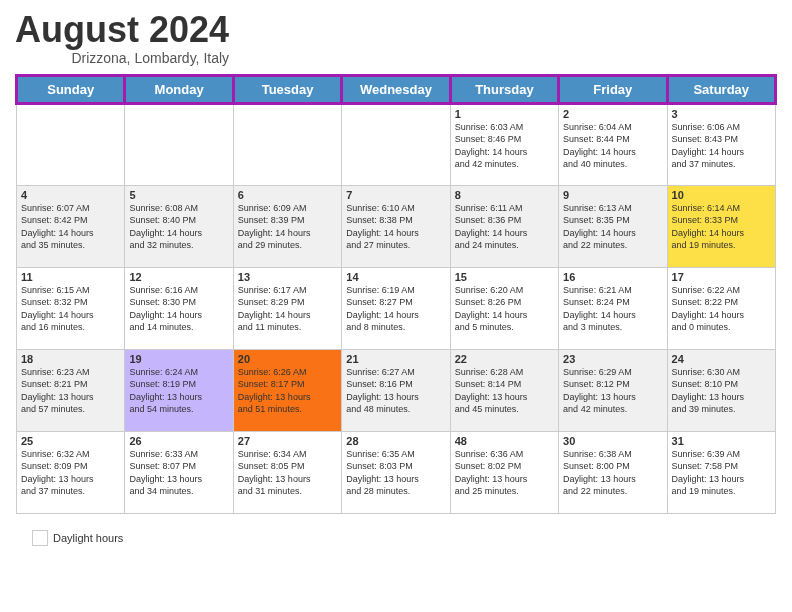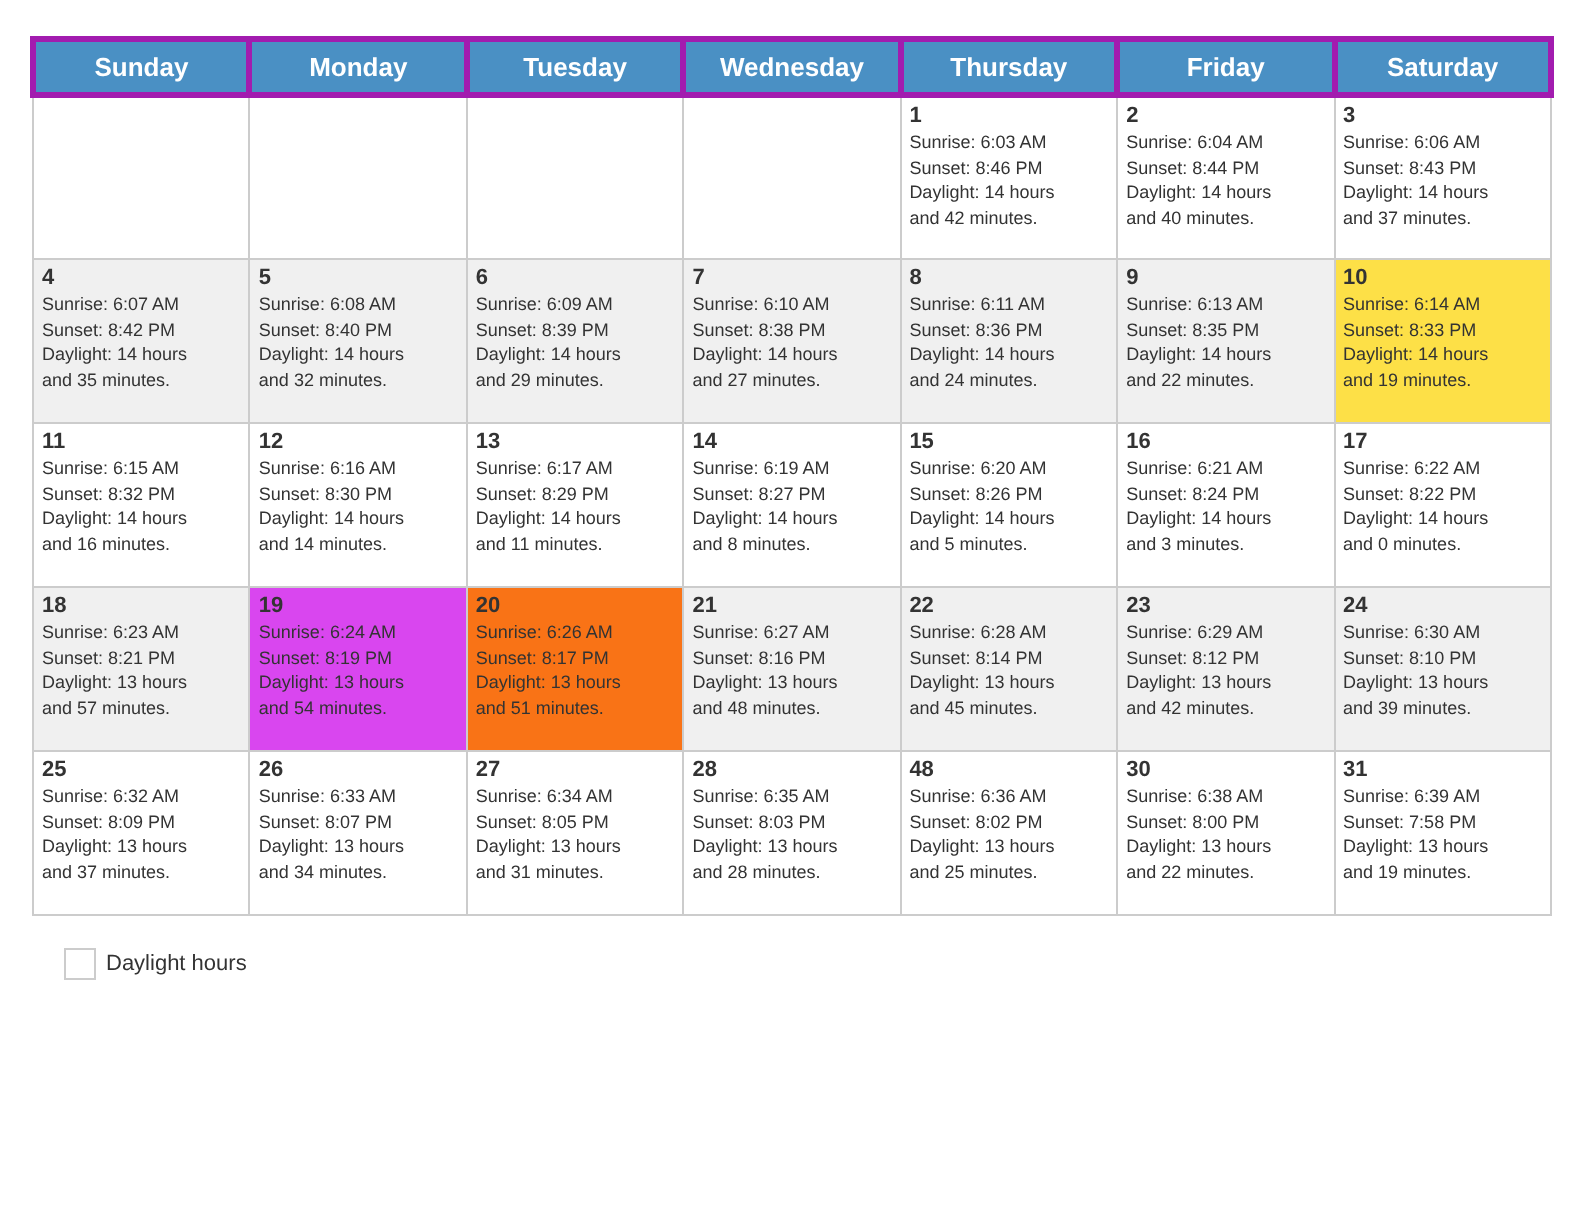--- a/index.html
+++ b/index.html
@@ -103,20 +103,22 @@
       display: inline-block;
     }
   </style>
 </head>
 <body>
 
 <div class="page">
 
   <div class="header">
     <div class="title-block">
+      <div class="month-title">August 2024</div>
+      <div class="location">Drizzona, Lombardy, Italy</div>
     </div>
   </div>
 
   <table class="calendar">
     <thead>
       <tr>
         <th>Sunday</th>
         <th>Monday</th>
         <th>Tuesday</th>
         <th>Wednesday</th>
@@ -202,21 +204,21 @@
           <td><span class="day-num">17</span><span class="day-info" style="white-space: pre-line;">Sunrise: 6:22 AM
 Sunset: 8:22 PM
 Daylight: 14 hours
 and 0 minutes.</span></td>
         </tr>
         <tr style="background: rgb(240, 240, 240);">
           <td style="background: rgb(240, 240, 240);"><span class="day-num">18</span><span class="day-info" style="white-space: pre-line;">Sunrise: 6:23 AM
 Sunset: 8:21 PM
 Daylight: 13 hours
 and 57 minutes.</span></td>
-          <td style="background: #d946ef;"><span class="day-num">19</span><span class="day-info" style="white-space: pre-line;">Sunrise: 6:24 AM
+          <td style="background: #c4b5fd;"><span class="day-num">19</span><span class="day-info" style="white-space: pre-line;">Sunrise: 6:24 AM
 Sunset: 8:19 PM
 Daylight: 13 hours
 and 54 minutes.</span></td>
           <td style="background: #f97316;"><span class="day-num">20</span><span class="day-info" style="white-space: pre-line;">Sunrise: 6:26 AM
 Sunset: 8:17 PM
 Daylight: 13 hours
 and 51 minutes.</span></td>
           <td style="background: rgb(240, 240, 240);"><span class="day-num">21</span><span class="day-info" style="white-space: pre-line;">Sunrise: 6:27 AM
 Sunset: 8:16 PM
 Daylight: 13 hours

